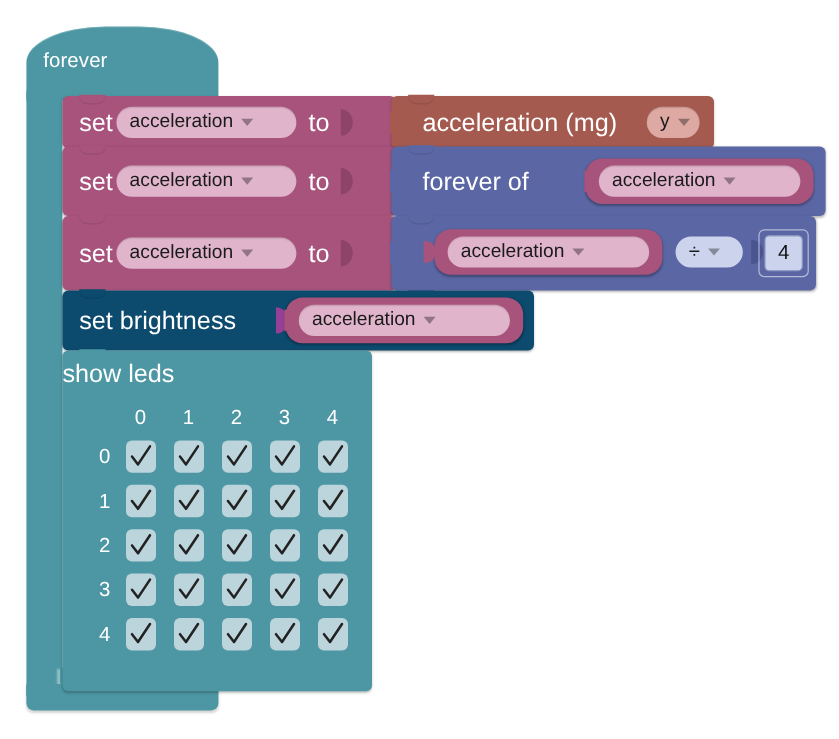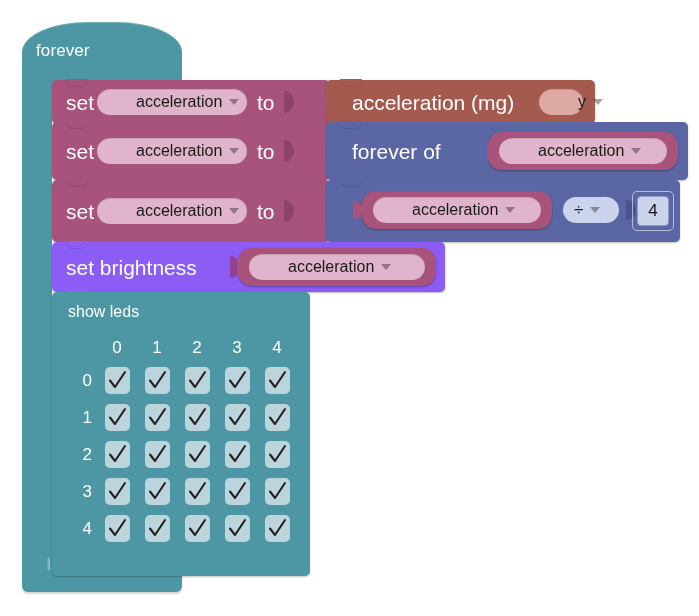--- a/index.html
+++ b/index.html
@@ -138,21 +138,21 @@
     border-radius: 14px;
     padding: 0 8px 0 11px;
     height: 26px;
     box-sizing: border-box;
     background: #e0b4cb;
     color: #1a1a1a;
     font-size: 16px;
     white-space: nowrap;
     box-shadow: 0 1px 1px rgba(0,0,0,0.12) inset;
   }
-  .pill .ptxt { margin-right: 7px; margin-left: 28px; }
+  .pill .ptxt { margin-right: 7px; }
   .caret {
     width: 0; height: 0;
     border-left: 5px solid transparent;
     border-right: 5px solid transparent;
     border-top: 6px solid rgba(0,0,0,0.35);
     flex: 0 0 auto;
   }
 
   
   .reporter {
@@ -226,24 +226,24 @@
     position: absolute;
     left: 14px;
     top: -1px;
     width: 22px;
     height: 7px;
     background: #4c97a3;
     border-radius: 0 0 7px 7px;
   }
   .leds-title {
     position: absolute;
-    left: 16px;
+    left: 0;
     top: 11px;
     color: #ffffff;
-    font-size: 16px;
+    font-size: 21px;
     line-height: 17px;
   }
   .grid {
     position: absolute;
     left: 16px;
     top: 42px;
   }
   .grid table { border-collapse: collapse; }
   .grid td, .grid th {
     width: 40px;
@@ -354,21 +354,21 @@
     <div class="opdrop" style="left:237px; top:17px; width:56px;">
       <span class="ptxt">÷</span>
       <span class="caret"></span>
     </div>
 
     <div class="jag" style="left:300px; top:30px; width:10px; height:20px; background:#4a558f;"></div>
     <div class="numshadow" style="left:306px; top:11px; width:42px; height:40px;"></div>
     <div class="numfield" style="left:311px; top:16px; width:32px; height:30px;">4</div>
   </div>
 
-  <div class="stmt" style="left:52px; top:242px; width:393px; height:50px; background:#8b5cf6;">
+  <div class="stmt" style="left:52px; top:242px; width:393px; height:50px; background:#0c4a6e;">
     <span class="stmt-text" style="left:14px; top:17px;">set brightness</span>
     <div class="socket" style="left:178px; top:14px; background:#963f96;"></div>
     <div class="reporter" style="left:186px; top:6px; width:198px; height:38px; background:#a8537c;">
       <div class="jag" style="background:#a8537c; left:-1px; width:8px; height:18px;"></div>
       <div class="pill" style="left:11px; top:6px; width:176px;">
         <span class="ptxt">acceleration</span>
         <span class="caret"></span>
       </div>
     </div>
   </div>

